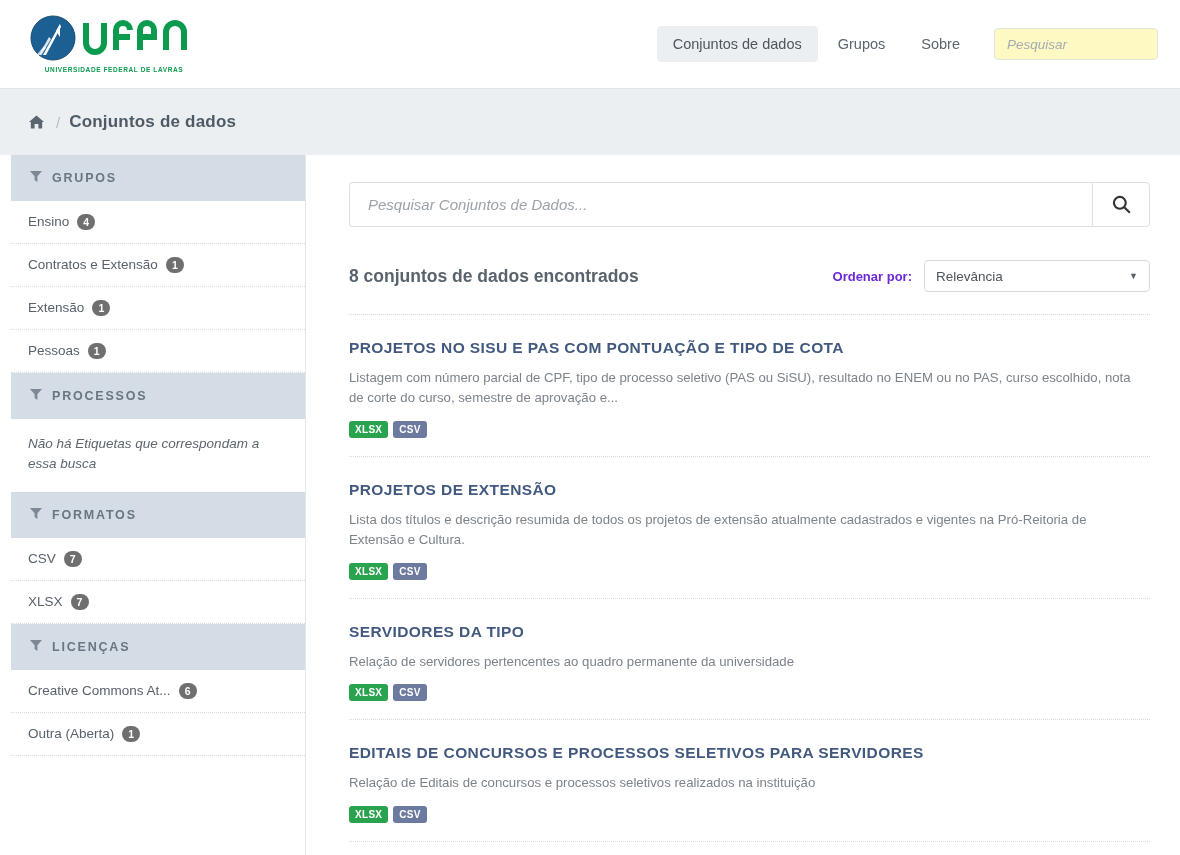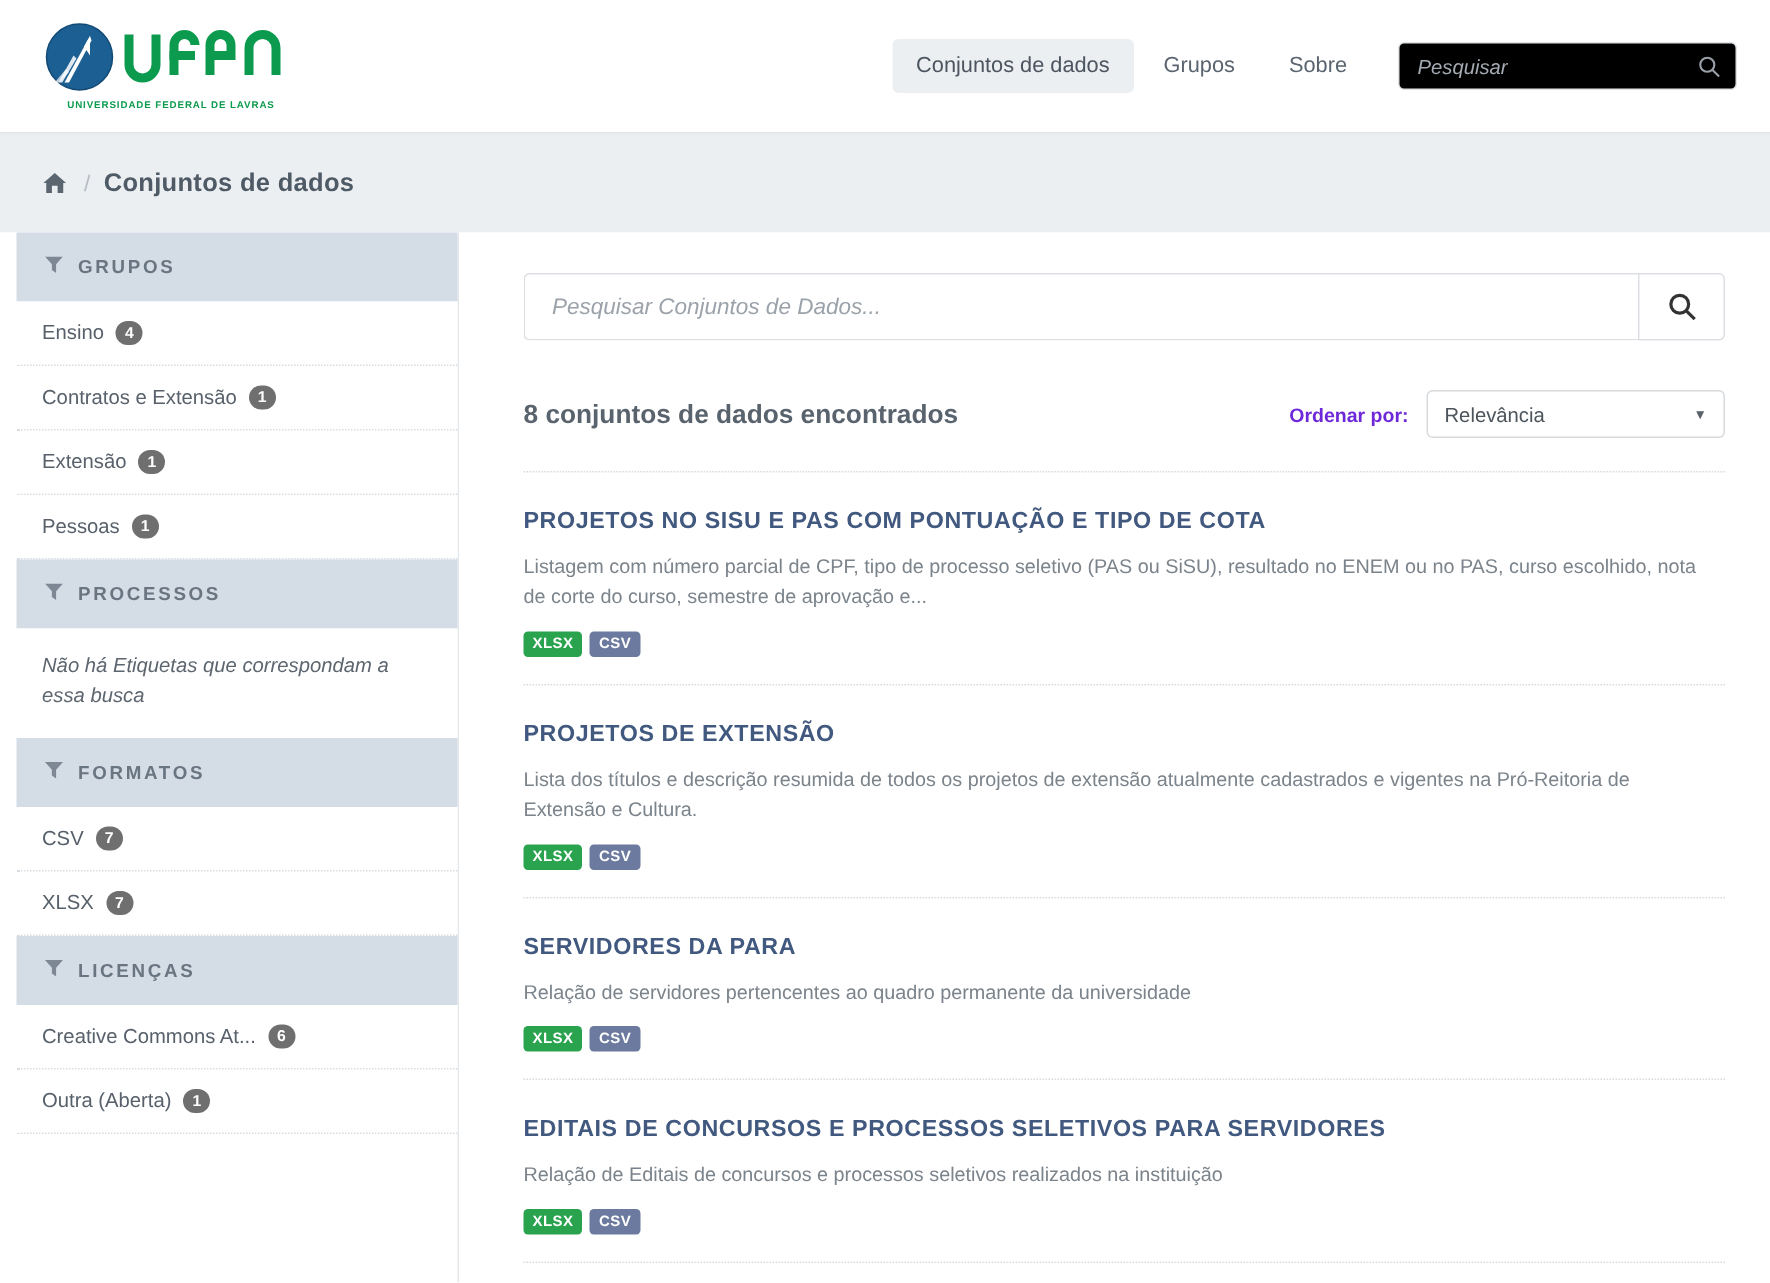--- a/index.html
+++ b/index.html
@@ -45,28 +45,28 @@
     padding: 10px 16px;
     border-radius: 4px;
     text-decoration: none;
     white-space: nowrap;
     cursor: pointer;
   }
   .nav-link.active { background: #eceff1; color: #4c5560; }
 
   .header-search {
     margin-left: 14px;
-    width: 226px;
+    width: 164px;
     height: 32px;
     border: 1px solid #dfe3e6;
     border-radius: 4px;
     display: flex;
     align-items: center;
     padding: 0 10px;
-    background: #000000;
+    background: #fef9c3;
   }
   .header-search input {
     border: none;
     outline: none;
     flex: 1;
     font-size: 13.5px;
     font-style: italic;
     color: #7a818a;
     font-family: "Liberation Sans", sans-serif;
     background: transparent;
@@ -183,21 +183,21 @@
     margin-bottom: 0;
   }
   .results-count {
     font-size: 17.5px;
     font-weight: bold;
     color: #59636d;
   }
   .sort-wrap { margin-left: auto; display: flex; align-items: center; }
   .sort-label { font-size: 13px; font-weight: bold; color: #6d28d9; margin-right: 12px; }
   .sort-select {
-    width: 199px;
+    width: 226px;
     height: 32px;
     border: 1px solid #d6dadd;
     border-radius: 4px;
     background: #fff;
     display: flex;
     align-items: center;
     padding: 0 11px;
     font-size: 13.5px;
     color: #4c545c;
     cursor: pointer;
@@ -414,21 +414,21 @@
     <div class="dataset">
       <div class="ds-title">PROJETOS DE EXTENSÃO</div>
       <div class="ds-notes">Lista dos títulos e descrição resumida de todos os projetos de extensão atualmente cadastrados e vigentes na Pró-Reitoria de Extensão e Cultura.</div>
       <div class="fmt-row">
         <span class="fmt fmt-xlsx">XLSX</span>
         <span class="fmt fmt-csv">CSV</span>
       </div>
     </div>
 
     <div class="dataset">
-      <div class="ds-title">SERVIDORES DA PARA</div>
+      <div class="ds-title">SERVIDORES DA TIPO</div>
       <div class="ds-notes">Relação de servidores pertencentes ao quadro permanente da universidade</div>
       <div class="fmt-row">
         <span class="fmt fmt-xlsx">XLSX</span>
         <span class="fmt fmt-csv">CSV</span>
       </div>
     </div>
 
     <div class="dataset">
       <div class="ds-title">EDITAIS DE CONCURSOS E PROCESSOS SELETIVOS PARA SERVIDORES</div>
       <div class="ds-notes">Relação de Editais de concursos e processos seletivos realizados na instituição</div>

